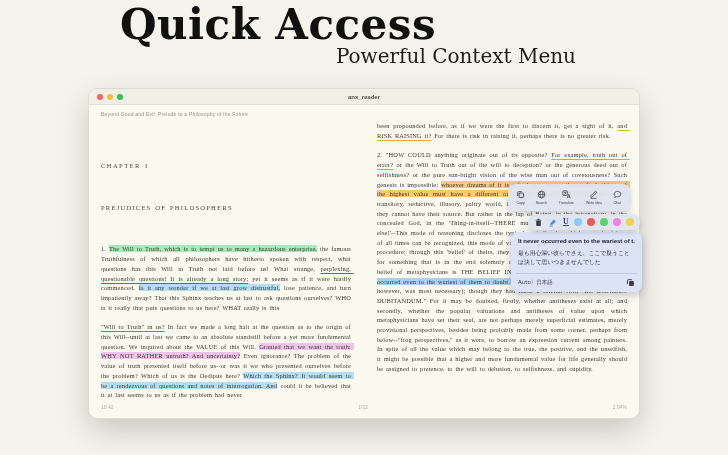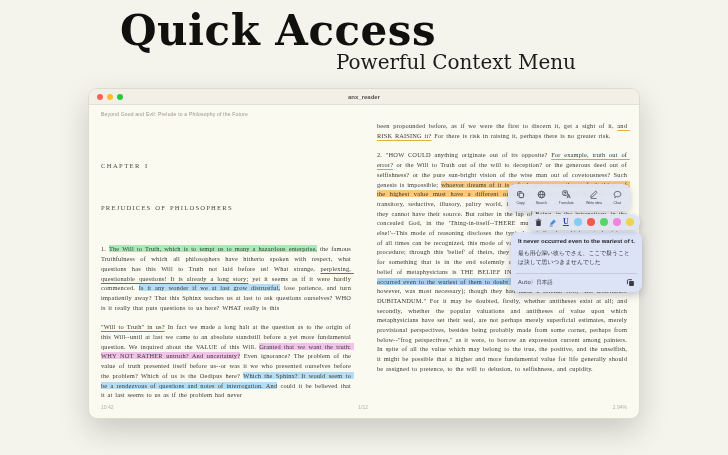--- a/index.html
+++ b/index.html
@@ -1,20 +1,20 @@
 <!DOCTYPE html>
 <html style="--hl-green: #a9eab8; --hl-blue: #b5ddf3; --hl-pink: #f1c3e9; --hl-orange: #f7c97d; --selection: #abd0ee; --ul-red: #e03a3a; --ul-green: #2fb84f; --ul-yellow: #e0b23c; --ul-blue: #6fb7e8;"><head>
 <meta charset="utf-8">
 <style>
   html,body{margin:0;padding:0;}
   .stage{position:relative;width:728px;height:455px;background:#f5f4ec;overflow:hidden;
          font-family:"Liberation Sans",sans-serif;}
 
   
-  .hero{position:absolute;left:120px;top:8px;width:456px;}
+  .hero{position:absolute;left:120px;top:2px;width:456px;}
   .hero-title{font-family:"DejaVu Serif",serif;font-weight:bold;font-size:42px;
               color:#10100e;letter-spacing:.5px;line-height:1.1;}
   .hero-sub{font-family:"DejaVu Serif",serif;font-size:20px;color:#1c1c1a;
             text-align:right;margin-top:-4px;}
 
   
   .appwin{position:absolute;left:88px;top:88px;width:552px;height:331px;background:#fbfaf1;
           border:1px solid #dedccf;border-radius:9px;box-shadow:0 12px 30px rgba(0,0,0,.18);
           box-sizing:border-box;}
   .titlebar{position:relative;height:15px;background:#f1efe6;border-bottom:1px solid #e2e0d5;

